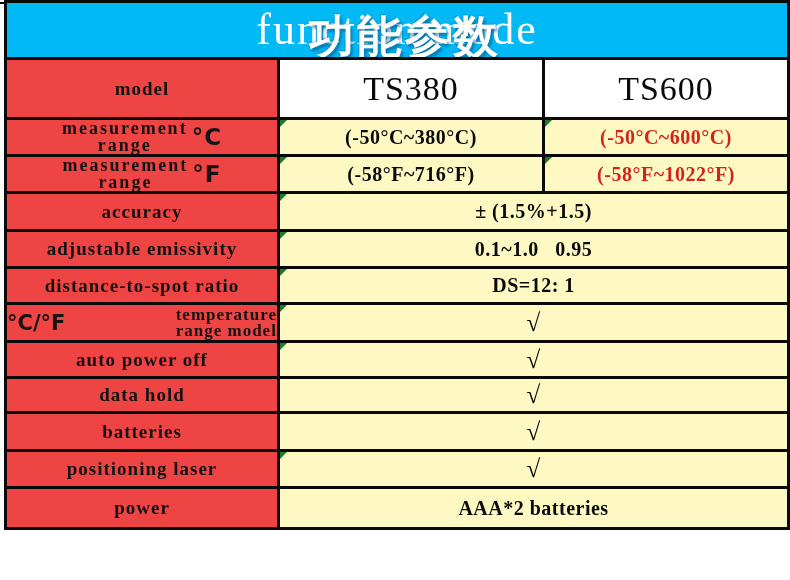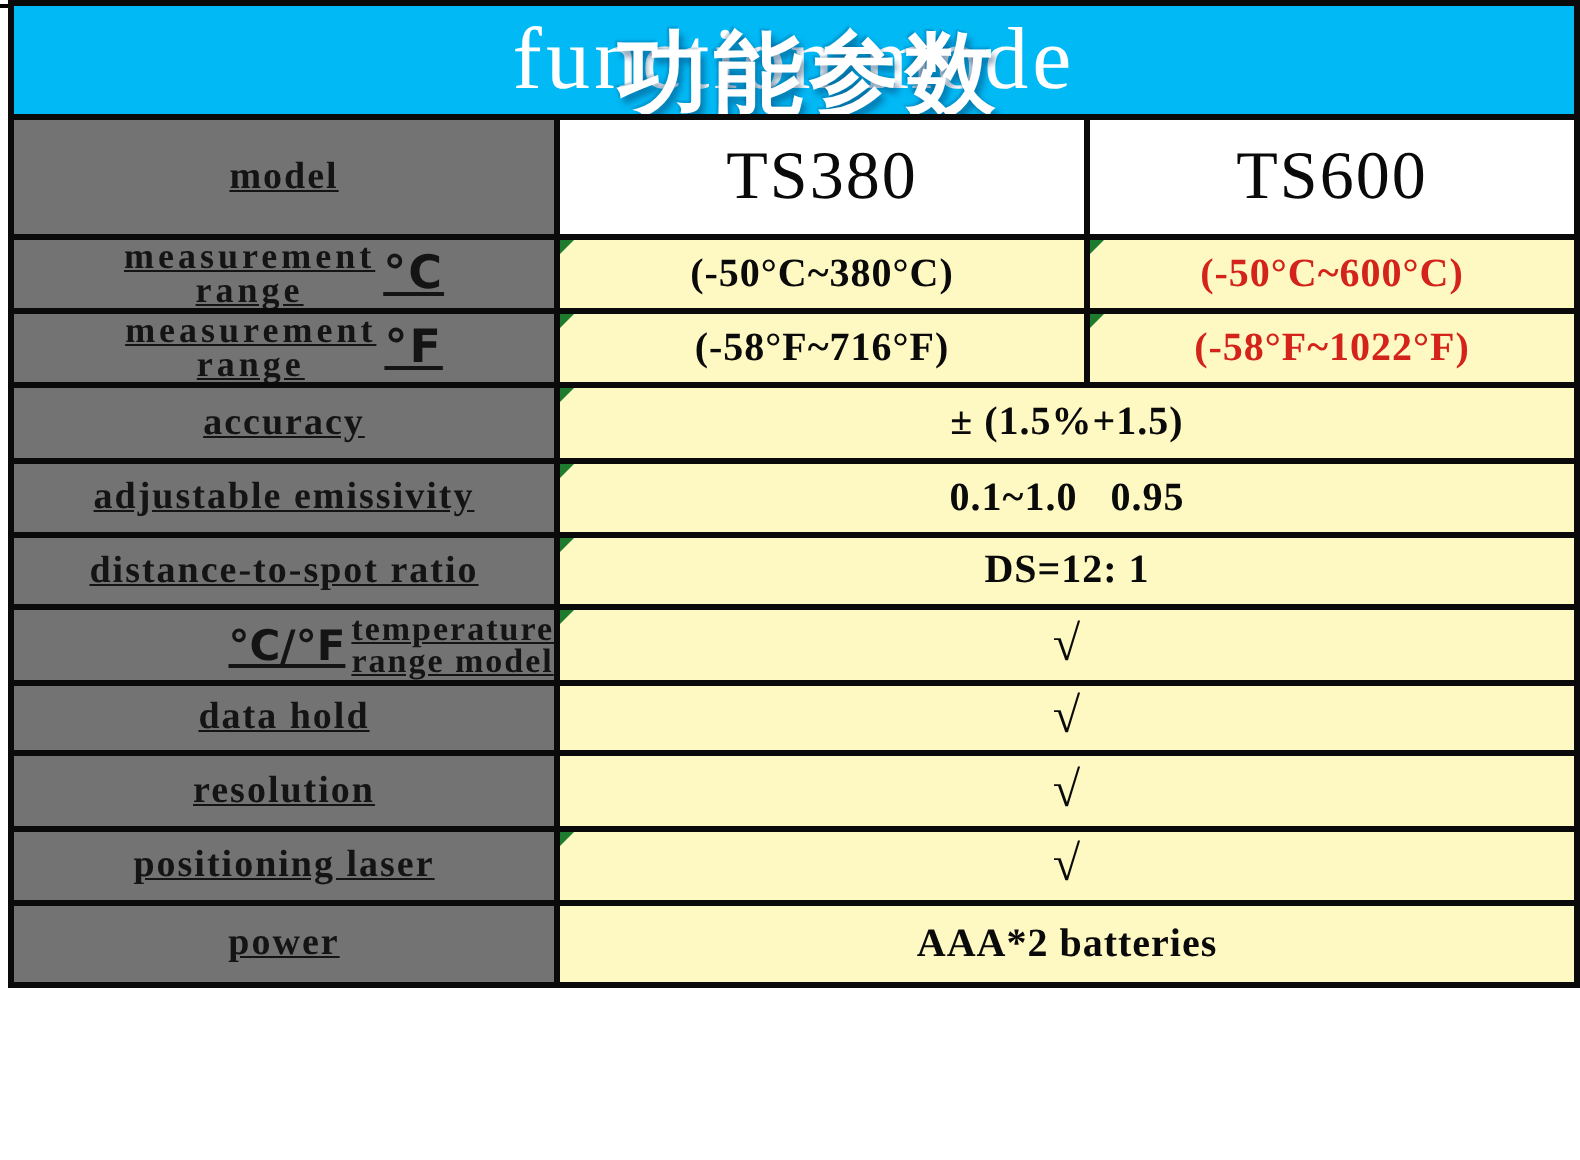--- a/index.html
+++ b/index.html
@@ -23,29 +23,29 @@
     font-size:44px;color:#ffffff;letter-spacing:2px;line-height:54px;
   }
   .title-zh{
     position:absolute;left:50%;top:4px;transform:translateX(-46%);
     font-family:Liberation Sans, sans-serif;
     font-size:45px;font-weight:700;color:#ffffff;letter-spacing:3px;white-space:nowrap;
     text-shadow:2px 3px 3px rgba(8,62,110,0.5), -1px -1px 1px rgba(8,62,110,0.25);
   }
   
   .label-cell{
-    background:#737373;font-weight:700;font-size:19px;letter-spacing:1px;color:#141414;text-decoration:underline;
+    background:#ef4444;font-weight:700;font-size:19px;letter-spacing:1px;color:#141414;
   }
   .meas-label{display:flex;align-items:center;justify-content:center;}
   .meas-lines{text-align:center;font-size:18px;line-height:17px;letter-spacing:2px;}
   .meas-unit{
     font-family:"DejaVu Sans","Liberation Sans",sans-serif;
     font-size:23px;font-weight:700;margin-left:4px;
   }
-  .switch-label{display:flex;align-items:center;justify-content:flex-end;}
+  .switch-label{display:flex;align-items:center;justify-content:space-between;}
   .switch-prefix{
     font-family:"DejaVu Sans","Liberation Sans",sans-serif;
     font-size:21px;font-weight:700;letter-spacing:0;
   }
   .switch-lines{text-align:left;font-size:17px;line-height:16px;letter-spacing:1px;margin-left:3px;}
   
   .model-cell{font-size:34px;font-weight:400;letter-spacing:1px;background:#fff;}
   
   .value-cell{
     background:#fef9c3;font-weight:700;font-size:20px;letter-spacing:0.5px;white-space:pre;
@@ -135,28 +135,32 @@
         <span class="switch-prefix">°C/°F</span>
         <div class="switch-lines">
           <div>temperature</div>
           <div>range model</div>
         </div>
       </div>
     </td>
     <td colspan="2" class="value-cell check-cell flag">√</td>
   </tr>
 
+  <tr style="height:36px">
+    <td class="label-cell">auto power off</td>
+    <td colspan="2" class="value-cell check-cell flag">√</td>
+  </tr>
 
   <tr style="height:35px">
     <td class="label-cell">data hold</td>
     <td colspan="2" class="value-cell check-cell">√</td>
   </tr>
 
   <tr style="height:38px">
-    <td class="label-cell">resolution</td>
+    <td class="label-cell">batteries</td>
     <td colspan="2" class="value-cell check-cell">√</td>
   </tr>
 
   <tr style="height:37px">
     <td class="label-cell">positioning laser</td>
     <td colspan="2" class="value-cell check-cell flag">√</td>
   </tr>
 
   <tr style="height:41px">
     <td class="label-cell">power</td>

